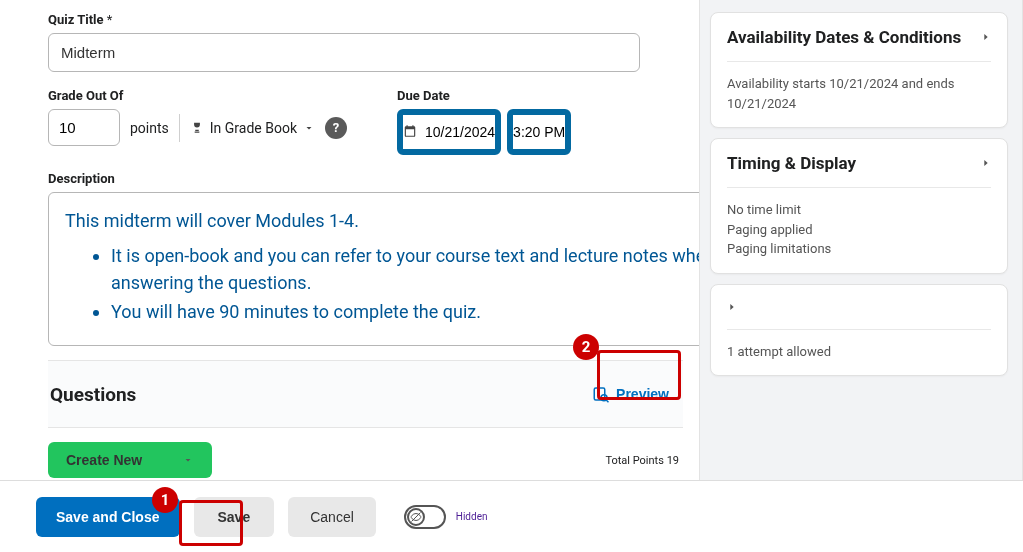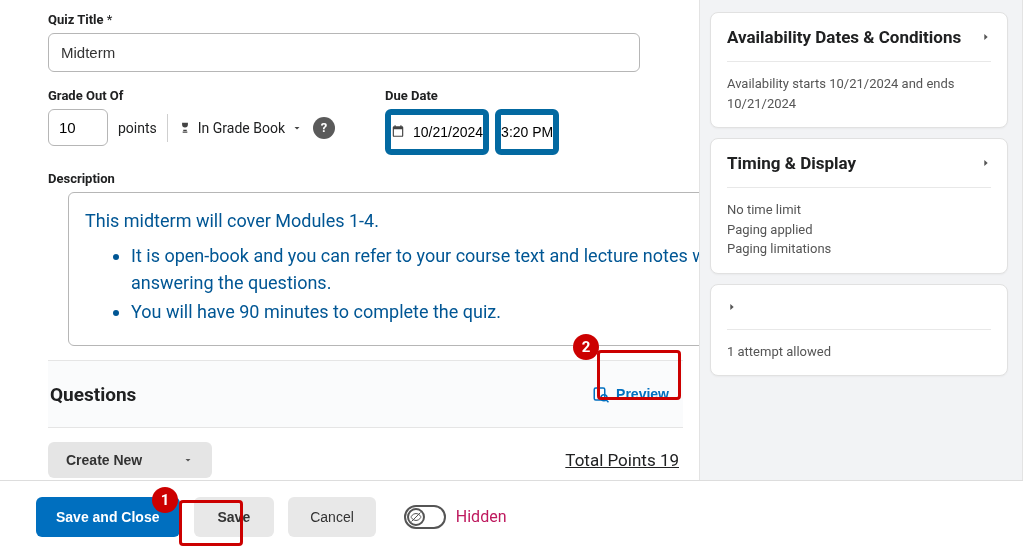--- a/index.html
+++ b/index.html
@@ -40,61 +40,61 @@
   .input-title {
     width: 592px;
     padding: 10px 12px;
     border: 1px solid #b6b6b6;
     border-radius: 6px;
     font-size: 15px;
     color: #333;
   }
   .grade-wrap { display: flex; align-items: center; gap: 10px; }
   .grade-input {
-    width: 60px; padding: 9px 10px; border: 1px solid #b6b6b6; border-radius: 6px; font-size: 15px;
+    width: 72px; padding: 9px 10px; border: 1px solid #b6b6b6; border-radius: 6px; font-size: 15px;
   }
   .points { font-size: 14px; }
   .vline { width:1px; height:28px; background:#cfcfcf; }
   .gradebook {
     display:flex; align-items:center; gap:6px; font-size:14px; cursor:pointer;
   }
   .help-circ {
     width:22px; height:22px; border-radius:50%; background:#5a5a5a; color:#fff;
     display:inline-flex; align-items:center; justify-content:center; font-size:13px; font-weight:700;
   }
   .due-wrap { display:flex; gap:6px; }
   .date-btn, .time-btn {
     padding: 9px 0; border:6px solid #0369a1; border-radius:6px; background:#fff; font-size:14px;
     display:flex; gap:8px; cursor:pointer;
   }
   .desc-box {
     border:1px solid #b6b6b6; border-radius:6px; padding:14px 16px 18px 16px; margin-top:6px;
-    color:#005694; font-size:18px; line-height:1.5; width:732px;margin-left:20px;
+    color:#005694; font-size:18px; line-height:1.5; width:732px;
   }
   .desc-box ul { margin-top:8px; padding-left:46px; }
   .desc-box li { margin-bottom:2px; }
   .questions-bar {
     display:flex; justify-content:space-between; align-items:center;
     border-top:1px solid #e5e5e5; border-bottom:1px solid #e5e5e5;
     padding:14px 4px 14px 2px; margin-top:14px; background:#fafbfc;
   }
   .questions-title { font-size:19px; font-weight:700; }
   .preview-btn {
     display:flex; align-items:center; gap:6px; color:#006fbf; font-weight:700; font-size:14px;
     background:none; border:none; cursor:pointer; padding:10px 10px;
   }
   .actions-row { display:flex; align-items:center; justify-content:space-between; margin-top:14px; padding-right:4px;}
   .action-btns { display:flex; gap:20px; }
   .btn {
     padding:10px 18px; border-radius:6px; font-size:14px; font-weight:700; cursor:pointer;
     display:inline-flex; align-items:center; gap:10px; border:none;
   }
   .btn-primary { background:#006fbf; color:#fff; }
-  .btn-light { background:#e5e5e5; color:#333;gap:40px; }
-  .total-pts { font-size:17px;text-decoration:underline; }
+  .btn-light { background:#22c55e; color:#333;gap:40px; }
+  .total-pts { font-size:11px; }
   
   .card {
     background:#fff; border:1px solid #e1e1e1; border-radius:8px; padding:14px 16px 14px 16px; margin-bottom:10px;
     box-shadow: 0 1px 2px rgba(0,0,0,0.04);
   }
   .card-head { display:flex; justify-content:space-between; align-items:center; cursor:pointer; }
   .card-title { font-size:17px; font-weight:700; }
   .card-body { font-size:13px; color:#555; margin-top:14px; border-top:1px solid #e8e8e8; padding-top:12px; line-height:1.5;}
   
   .footer {
@@ -104,21 +104,21 @@
   .btn-save-close { background:#006fbf; color:#fff; padding:12px 20px; }
   .btn-save { background:#e8e8e8; color:#333; padding:12px 24px; }
   .btn-cancel { background:#e8e8e8; color:#333; padding:12px 22px; font-weight:400;}
   .toggle {
     width:42px; height:24px; border:2px solid #555; border-radius:14px; position:relative; cursor:pointer;
   }
   .toggle-knob {
     width:18px; height:18px; border-radius:50%; border:2px solid #555; background:#fff;
     position:absolute; left:1px; top:1px; display:flex; align-items:center; justify-content:center;
   }
-  .hidden-label { font-size:16px; color:#be185d; }
+  .hidden-label { font-size:10px; color:#4c1d95; }
   .chev-right { font-size:18px; color:#555; font-weight:700; }
   
   .callout-box { border:3px solid #c00; border-radius:4px; position:absolute; pointer-events:none; }
   .callout-num {
     width:26px; height:26px; border-radius:50%; background:#c00; color:#fff; font-weight:700;
     display:flex; align-items:center; justify-content:center; font-size:15px;
     position:absolute; pointer-events:none;
   }
   svg { display:block; }
 </style>

